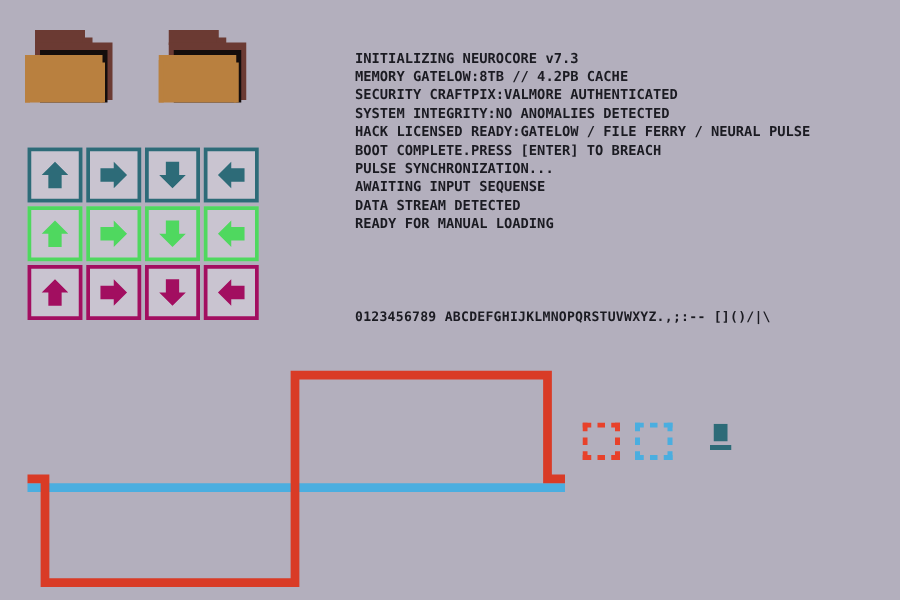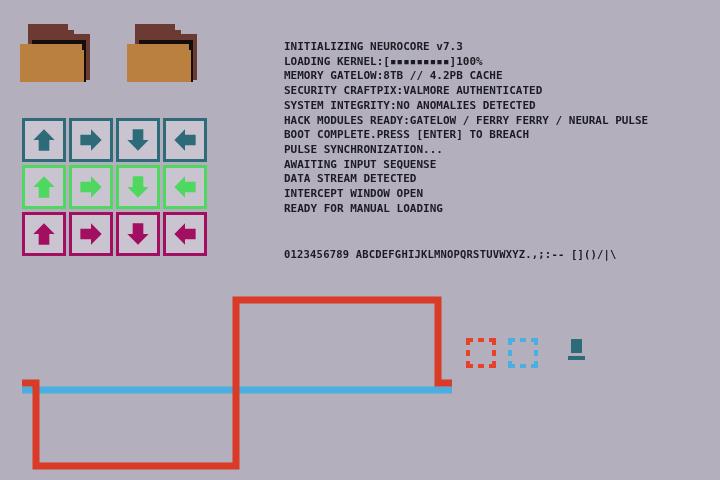--- a/index.html
+++ b/index.html
@@ -221,30 +221,28 @@
       <div class="arrow-btn" style="border-color: rgb(162, 14, 96); background: rgb(201, 196, 208);">
         <svg width="26" height="26" viewBox="0 0 22 22">
           <path d="M2,11 L11,20 L11,15.5 L20,15.5 L20,6.5 L11,6.5 L11,2 Z" fill="#a20e60"></path>
         </svg>
       </div>
     </div>
   </div>
 
 <div class="terminal" id="terminal-log">
     <div class="term-line" style="color: rgb(27, 27, 34);">INITIALIZING NEUROCORE v7.3</div>
-    <div class="term-line" style="color: rgb(27, 27, 34);">LOADING KERNEL:[▪▪▪▪▪▪▪▪▪]100%</div>
     <div class="term-line" style="color: rgb(27, 27, 34);">MEMORY GATELOW:8TB // 4.2PB CACHE</div>
     <div class="term-line" style="color: rgb(27, 27, 34);">SECURITY CRAFTPIX:VALMORE AUTHENTICATED</div>
     <div class="term-line" style="color: rgb(27, 27, 34);">SYSTEM INTEGRITY:NO ANOMALIES DETECTED</div>
-    <div class="term-line" style="color: rgb(27, 27, 34);">HACK MODULES READY:GATELOW / FERRY FERRY / NEURAL PULSE</div>
+    <div class="term-line" style="color: rgb(27, 27, 34);">HACK LICENSED READY:GATELOW / FILE FERRY / NEURAL PULSE</div>
     <div class="term-line" style="color: rgb(27, 27, 34);">BOOT COMPLETE.PRESS [ENTER] TO BREACH</div>
     <div class="term-line" style="color: rgb(27, 27, 34);">PULSE SYNCHRONIZATION...</div>
     <div class="term-line" style="color: rgb(27, 27, 34);">AWAITING INPUT SEQUENSE</div>
     <div class="term-line" style="color: rgb(27, 27, 34);">DATA STREAM DETECTED</div>
-    <div class="term-line" style="color: rgb(27, 27, 34);">INTERCEPT WINDOW OPEN</div>
     <div class="term-line" style="color: rgb(27, 27, 34);">READY FOR MANUAL LOADING</div>
   </div>
 <div class="charset-line">0123456789 ABCDEFGHIJKLMNOPQRSTUVWXYZ.,;:-- []()/|\</div>
 
 <div class="wave-area">
   <svg width="470" height="192" viewBox="0 0 470 192">
     <polyline id="series-baseline" fill="none" stroke-linecap="butt" stroke-linejoin="miter" points="22,102 452,102" stroke="#4aaee0" stroke-width="7"></polyline>
     <polyline id="series-pulse" fill="none" stroke-linecap="butt" stroke-linejoin="miter" points="22,95 36,95 36,178 236,178 236,12 438,12 438,95 452,95" stroke="#d93b26" stroke-width="7"></polyline>
   </svg>
 </div>

